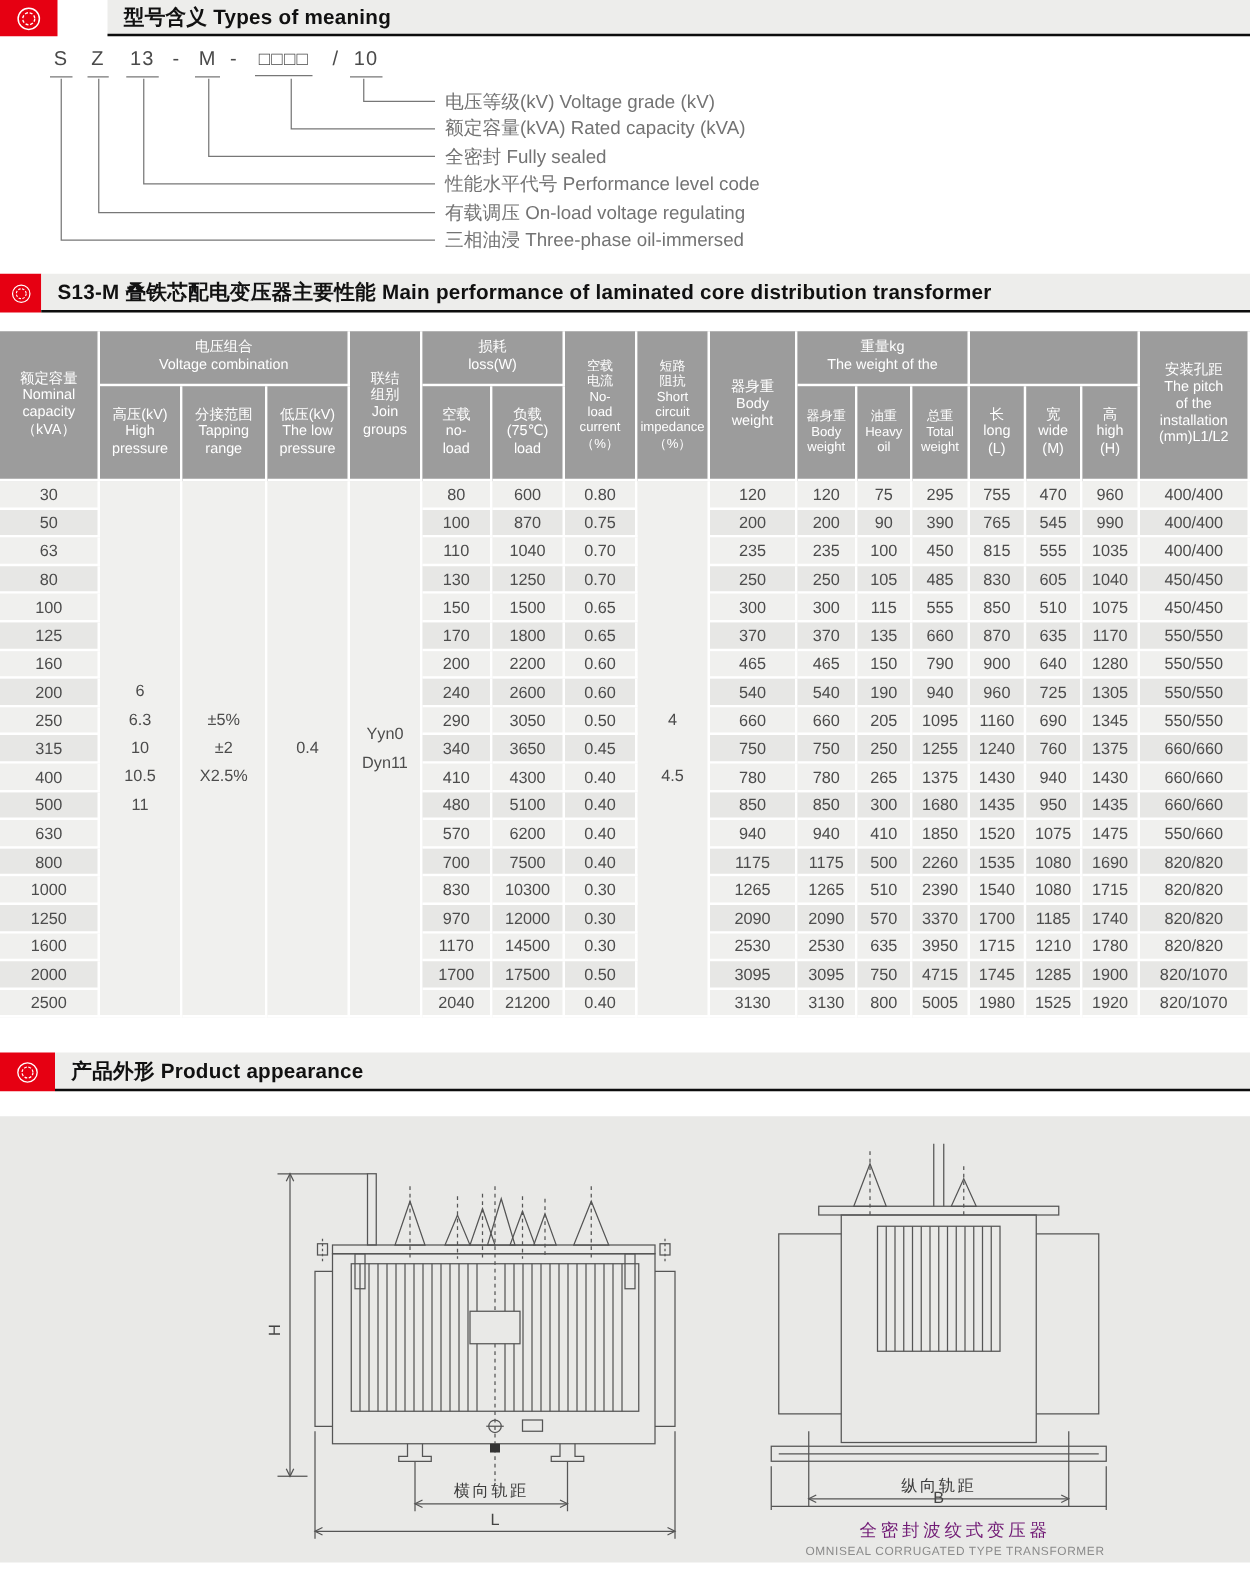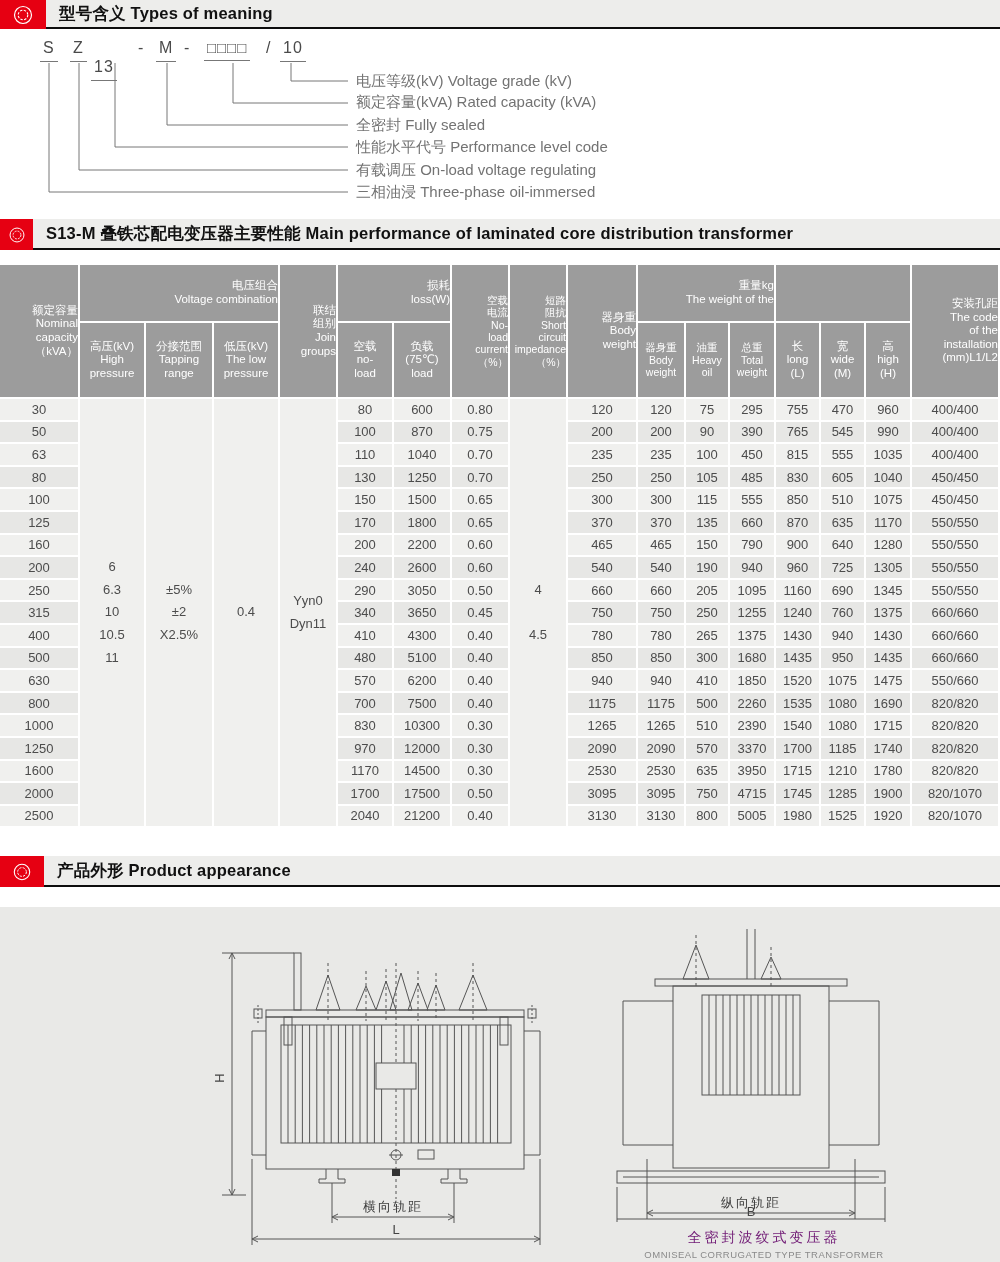--- a/index.html
+++ b/index.html
@@ -4,39 +4,39 @@
 <style>
   * { margin:0; padding:0; box-sizing:border-box; }
   html,body { width:1000px; background:#fff; font-family:"Liberation Sans","DejaVu Sans",sans-serif; }
   body { height:1262px; overflow:hidden; color:#333; }
 
   
   .bar { display:flex; align-items:stretch; width:1000px; }
   .bar .icon-block { background:#e60012; display:flex; align-items:center; justify-content:center; flex:0 0 auto; }
   .bar .titlewrap { flex:1 1 auto; background:#ededeb; border-bottom:2px solid #0d0d0d; display:flex; align-items:center; padding-left:13px; }
   .bar .title { font-weight:bold; font-size:16.5px; color:#111; letter-spacing:.2px; }
-  #bar1 { height:29px; } #bar1 .icon-block { width:46px; }
+  #bar1 { height:29px;gap:40px; } #bar1 .icon-block { width:46px; }
   #bar2 { height:31px; margin-top:8px; } #bar2 .icon-block { width:33px; }
   #bar3 { height:31px; margin-top:28px; } #bar3 .icon-block { width:44px; }
 
   
   #code-diagram { position:relative; height:174px; margin-top:8px; }
   .code-part { position:absolute; top:2px; font-size:16px; color:#4a4a4a; letter-spacing:1px; }
   .code-part.u { border-bottom:1px solid #777; padding:0 3px 4px; }
-  .cp0{left:40px;} .cp1{left:70px;} .cp2{left:91px;margin-top:19px;} .cp3{left:138px;} .cp4{left:156px;}
+  .cp0{left:40px;} .cp1{left:70px;} .cp2{left:101px;} .cp3{left:138px;} .cp4{left:156px;}
   .cp5{left:184px;} .cp6{left:204px; font-size:15px;} .cp7{left:266px;} .cp8{left:280px;}
   #code-lines { position:absolute; left:0; top:0; }
   .code-label { position:absolute; left:356px; font-size:15px; color:#737373; white-space:nowrap; }
   .cl0{top:35px;} .cl1{top:56px;} .cl2{top:79px;} .cl3{top:101px;} .cl4{top:124px;text-align:center;} .cl5{top:146px;}
 
   
   #perf-table { width:1000px; margin-top:15px; border-collapse:separate; border-spacing:0; table-layout:fixed; }
   #perf-table th, #perf-table td { border-right:2px solid #fff; border-bottom:2px solid #fff; text-align:center; vertical-align:middle; }
   #perf-table th { background:#9c9c9c; color:#fff; font-weight:normal; font-size:11.5px; line-height:1.18; white-space:pre-line; padding:1px 0; }
-  #perf-table thead tr.gr th { height:58px;text-align:right; }
+  #perf-table thead tr.gr th { height:44px; }
   #perf-table thead tr.sr th { height:76px; }
   #perf-table tbody td { height:22.6px; padding:0; font-size:13px; color:#4c4c4c; }
   #perf-table tbody tr:nth-child(odd) td { background:#f0f0ee; }
   #perf-table tbody tr:nth-child(even) td { background:#e7e7e5; }
   #perf-table tbody td.merged { background:repeating-linear-gradient(to bottom,
       #f0f0ee 0, #f0f0ee 20.6px, #ffffff 20.6px, #ffffff 22.6px,
       #e7e7e5 22.6px, #e7e7e5 43.2px, #ffffff 43.2px, #ffffff 45.2px); }
   .ml { height:22.6px; line-height:22.6px; font-size:13px; color:#4c4c4c; }
 
   
@@ -150,21 +150,21 @@
 circuit
 impedance
 （%）</th>
       <th rowspan="2">器身重
 Body
 weight</th>
       <th colspan="3">重量kg
 The weight of the</th>
       <th colspan="3"></th>
       <th rowspan="2">安装孔距
-The code
+The pitch
 of the
 installation
 (mm)L1/L2</th>
     </tr>
     <tr class="sr">
       <th>高压(kV)
 High
 pressure</th>
       <th>分接范围
 Tapping

